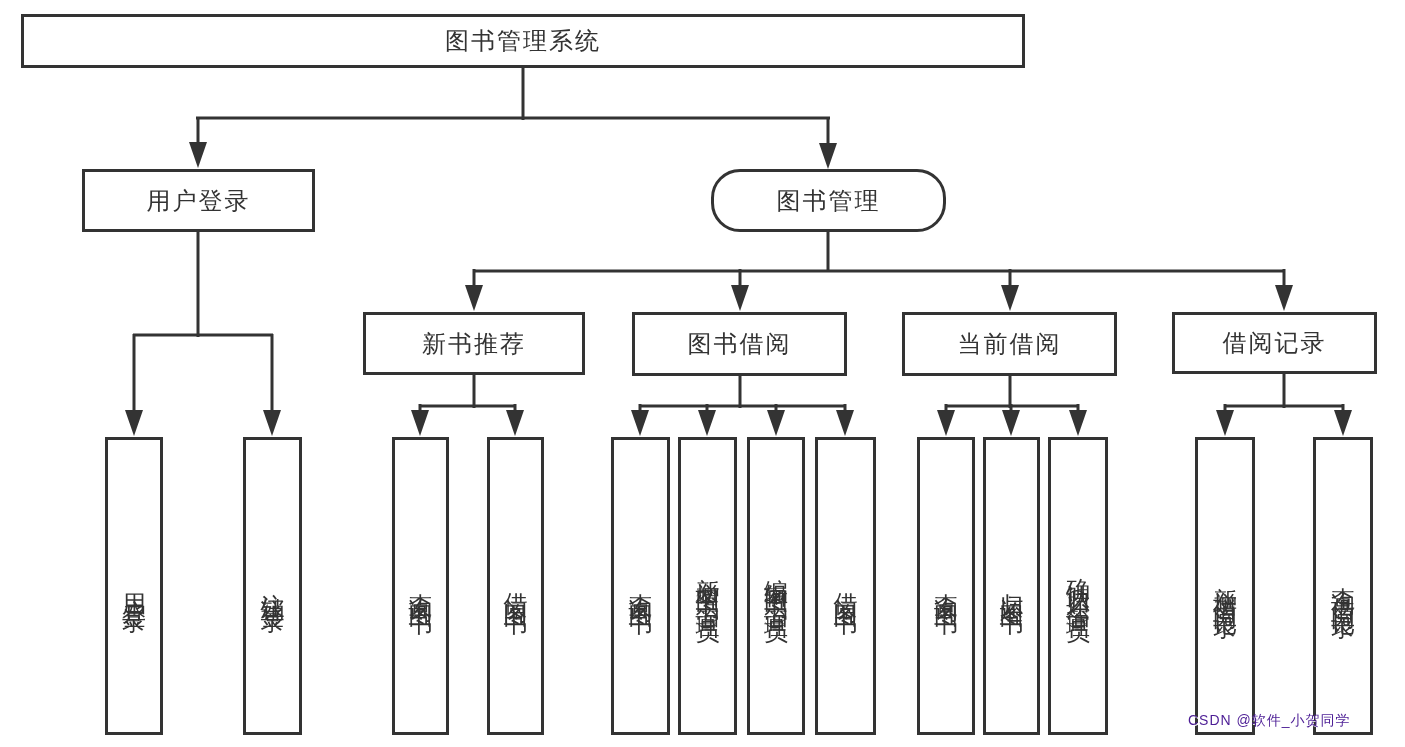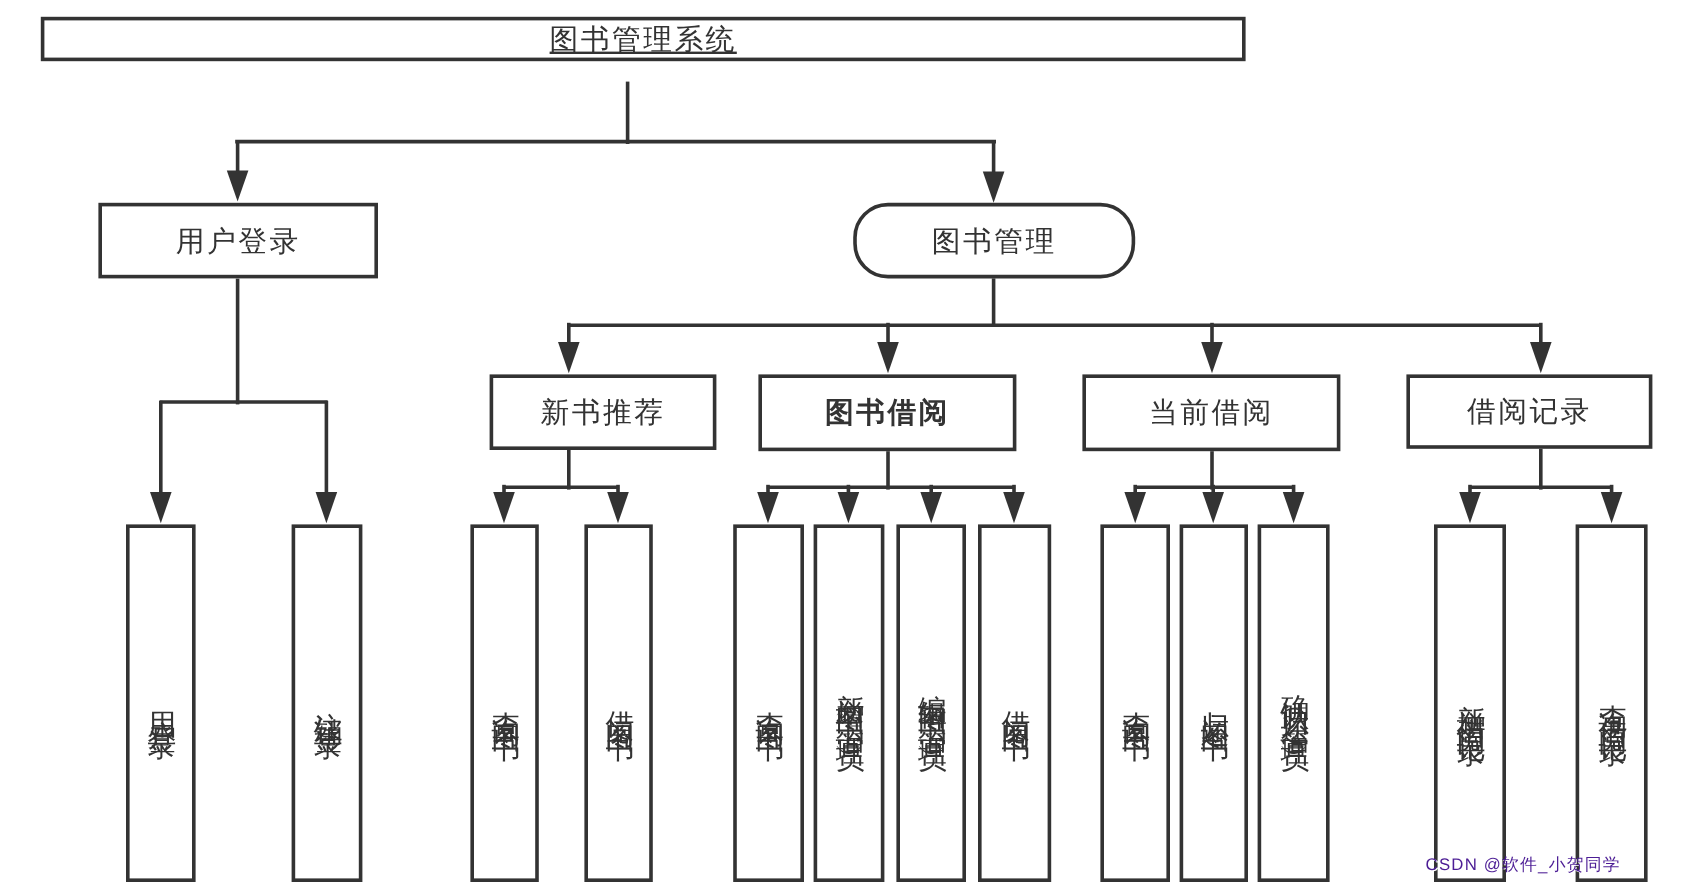--- a/index.html
+++ b/index.html
@@ -121,27 +121,27 @@
 
       <line x1="1284" y1="373" x2="1284" y2="408"></line>
       <line x1="1224" y1="406" x2="1344" y2="406"></line>
       <line x1="1225" y1="404" x2="1225" y2="418"></line>
       <polygon points="1216,410 1234,410 1225,436" stroke="none"></polygon>
       <line x1="1343" y1="404" x2="1343" y2="418"></line>
       <polygon points="1334,410 1352,410 1343,436" stroke="none"></polygon>
     </g>
   </svg>
 
-  <div class="node" style="left:34px; top:14px; width:1004px; height:37px;text-decoration:underline;">图书管理系统</div>
+  <div class="node" style="left:21px; top:14px; width:1004px; height:54px;">图书管理系统</div>
 
   <div class="node" style="left:82px; top:169px; width:233px; height:63px;">用户登录</div>
   <div class="node" style="left:711px; top:169px; width:235px; height:63px;border-radius:29px;">图书管理</div>
 
-  <div class="node" style="left:363px; top:312px; width:189px; height:63px;margin-left:45px;">新书推荐</div>
-  <div class="node" style="left:632px; top:312px; width:215px; height:64px;font-weight:bold;">图书借阅</div>
+  <div class="node" style="left:363px; top:312px; width:222px; height:63px;">新书推荐</div>
+  <div class="node" style="left:632px; top:312px; width:215px; height:64px;">图书借阅</div>
   <div class="node" style="left:902px; top:312px; width:215px; height:64px;text-align:right;">当前借阅</div>
   <div class="node" style="left:1172px; top:312px; width:205px; height:62px;">借阅记录</div>
 
   <div class="leaf" style="left:105px; top:437px; width:58px; height:298px;">
     <span class="vtext">用户登录</span>
   </div>
   <div class="leaf" style="left:243px; top:437px; width:59px; height:298px;">
     <span class="vtext">注销登录</span>
   </div>
 

